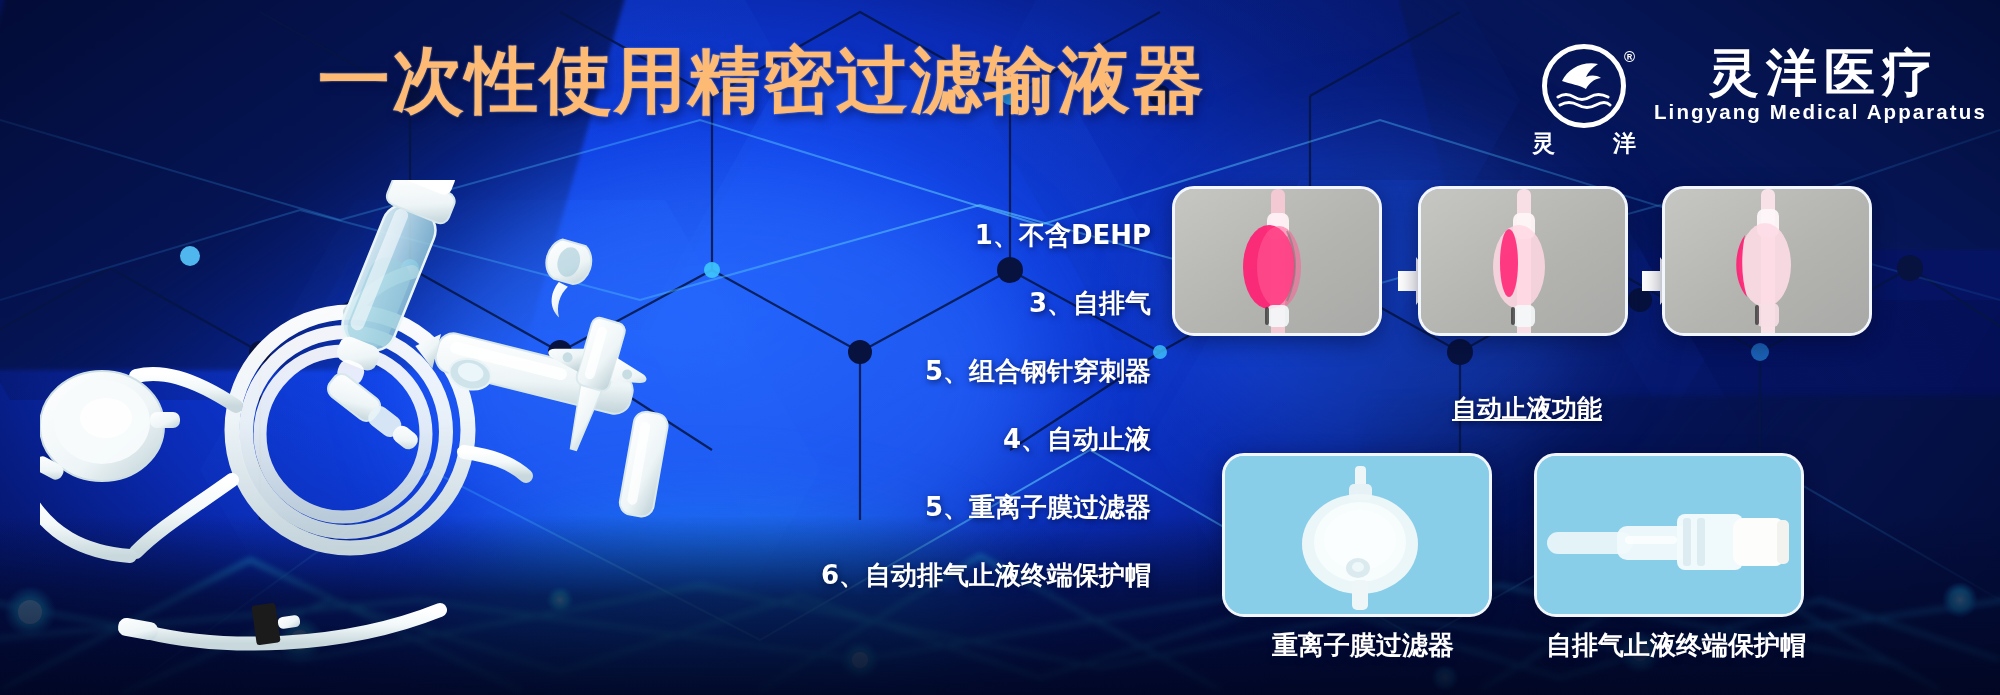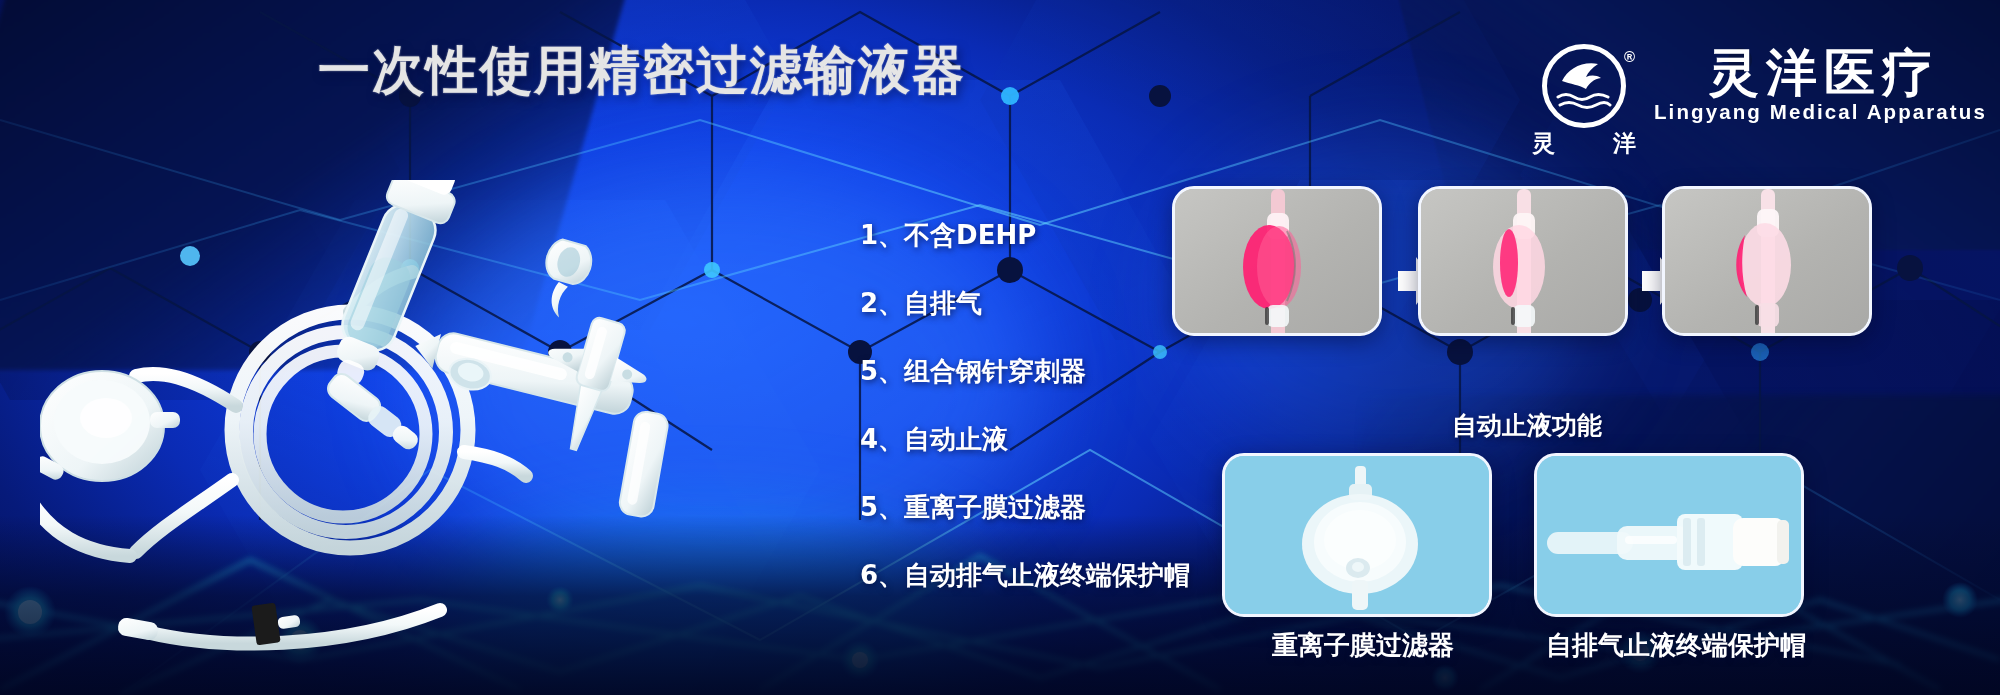--- a/index.html
+++ b/index.html
@@ -32,21 +32,21 @@
   .hexwrap{position:absolute;inset:0;opacity:.55;}
   .hex{position:absolute;clip-path:polygon(25% 0,75% 0,100% 50%,75% 100%,25% 100%,0 50%);}
 
   .glow-c{position:absolute;border-radius:50%;filter:blur(44px);pointer-events:none;}
 
   svg.net{position:absolute;inset:0;width:2000px;height:695px;}
 
   
   .title{
     position:absolute;left:318px;top:44px;
-    font-size:52px;line-height:1;font-weight:bold;color:#e5e5e5;
+    font-size:72px;line-height:1;font-weight:bold;color:#fdba74;
     letter-spacing:2px;
     text-shadow:0 0 2px rgba(255,255,255,.55), 3px 4px 10px rgba(0,10,60,.55);
     white-space:nowrap;
     font-family:"DejaVu Sans","Liberation Sans",sans-serif;
   }
 
   
   .logo{position:absolute;left:1532px;top:42px;display:flex;align-items:flex-start;gap:18px;}
   .logo-mark{position:relative;width:104px;height:110px;}
   .logo-ring{position:absolute;left:10px;top:2px;width:84px;height:84px;border-radius:50%;
@@ -55,21 +55,21 @@
   .logo-wave{position:absolute;left:24px;top:50px;width:56px;height:22px;}
   .logo-reg{position:absolute;left:92px;top:6px;color:#fff;font-size:15px;font-weight:bold;}
   .logo-cn2{position:absolute;left:0;top:86px;width:104px;display:flex;justify-content:space-between;
     color:#fff;font-size:23px;font-weight:bold;font-family:"DejaVu Sans","Liberation Sans",sans-serif;}
   .logo-txt{display:flex;flex-direction:column;align-items:center;padding-top:4px;}
   .logo-cn{color:#fff;font-size:51px;font-weight:bold;letter-spacing:7px;line-height:1.05;
     font-family:"DejaVu Sans","Liberation Sans",sans-serif;text-indent:7px;}
   .logo-en{color:#fff;font-size:20.5px;font-weight:bold;letter-spacing:2.1px;}
 
   
-  .features{position:absolute;left:860px;top:222px;}
+  .features{position:absolute;left:821px;top:222px;text-align:right;}
   .feat{
     color:#ffffff;font-size:26px;font-weight:bold;line-height:1;
     margin-bottom:42px;white-space:nowrap;
     text-shadow:1px 2px 6px rgba(0,8,50,.7);
     font-family:"DejaVu Sans","Liberation Sans",sans-serif;
   }
   .feat:last-child{margin-bottom:8px;}
 
   
   .card{position:absolute;border-radius:22px;border:3px solid #f2f6ff;overflow:hidden;
@@ -217,21 +217,21 @@
       </div>
     </div>
     <div class="logo-txt">
       <div class="logo-cn">灵洋医疗</div>
       <div class="logo-en">Lingyang Medical Apparatus</div>
     </div>
   </div>
 
   <div class="features">
     <div class="feat">1、不含DEHP</div>
-    <div class="feat">2、自排气</div>
+    <div class="feat">3、自排气</div>
     <div class="feat">5、组合钢针穿刺器</div>
     <div class="feat">4、自动止液</div>
     <div class="feat">5、重离子膜过滤器</div>
     <div class="feat">6、自动排气止液终端保护帽</div>
   </div>
 
   <svg class="product" viewBox="0 0 760 480">
     <defs>
       <linearGradient id="tubeG" x1="0" y1="0" x2="0" y2="1">
         <stop offset="0%" stop-color="#ffffff"></stop>
@@ -375,21 +375,21 @@
       <rect width="210" height="150" fill="url(#bgGrey1)"></rect>
       <rect x="96" y="0" width="14" height="150" rx="6" fill="#fbe3e9" opacity=".95"></rect>
       <rect x="92" y="20" width="22" height="28" rx="7" fill="#fdf6f8" opacity=".95"></rect>
       <ellipse cx="100" cy="76" rx="26" ry="42" fill="#fddbe5" opacity=".9"></ellipse>
       <path d="M80 46 C68 62, 68 92, 82 108 C76 88, 76 66, 80 46 Z" fill="#ff1e72" opacity=".9"></path>
       <rect x="92" y="114" width="22" height="24" rx="6" fill="#f7dfe6" opacity=".9"></rect>
       <rect x="90" y="116" width="4" height="20" rx="2" fill="#3a3a3a" opacity=".8"></rect>
     </svg>
   </div>
 
-  <div class="cap cap-top" style="left:1452px;top:409px;">自动止液功能</div>
+  <div class="cap cap-top" style="left:1452px;top:392px;text-decoration:underline;">自动止液功能</div>
 
   <div class="card sky" style="left:1222px;top:453px;width:270px;height:164px;">
     <svg viewBox="0 0 270 164" width="270" height="164">
       <rect width="270" height="164" fill="#88cee9"></rect>
       <rect x="130" y="10" width="11" height="26" rx="4" fill="#eef6f8"></rect>
       <rect x="124" y="28" width="23" height="16" rx="5" fill="#e6f2f5"></rect>
       <ellipse cx="135" cy="88" rx="58" ry="50" fill="#eef7f9" opacity=".97"></ellipse>
       <ellipse cx="135" cy="86" rx="46" ry="40" fill="#f7fcfd"></ellipse>
       <ellipse cx="135" cy="84" rx="36" ry="30" fill="#fbfefe"></ellipse>
       <ellipse cx="133" cy="112" rx="12" ry="10" fill="#dbeaef"></ellipse>

